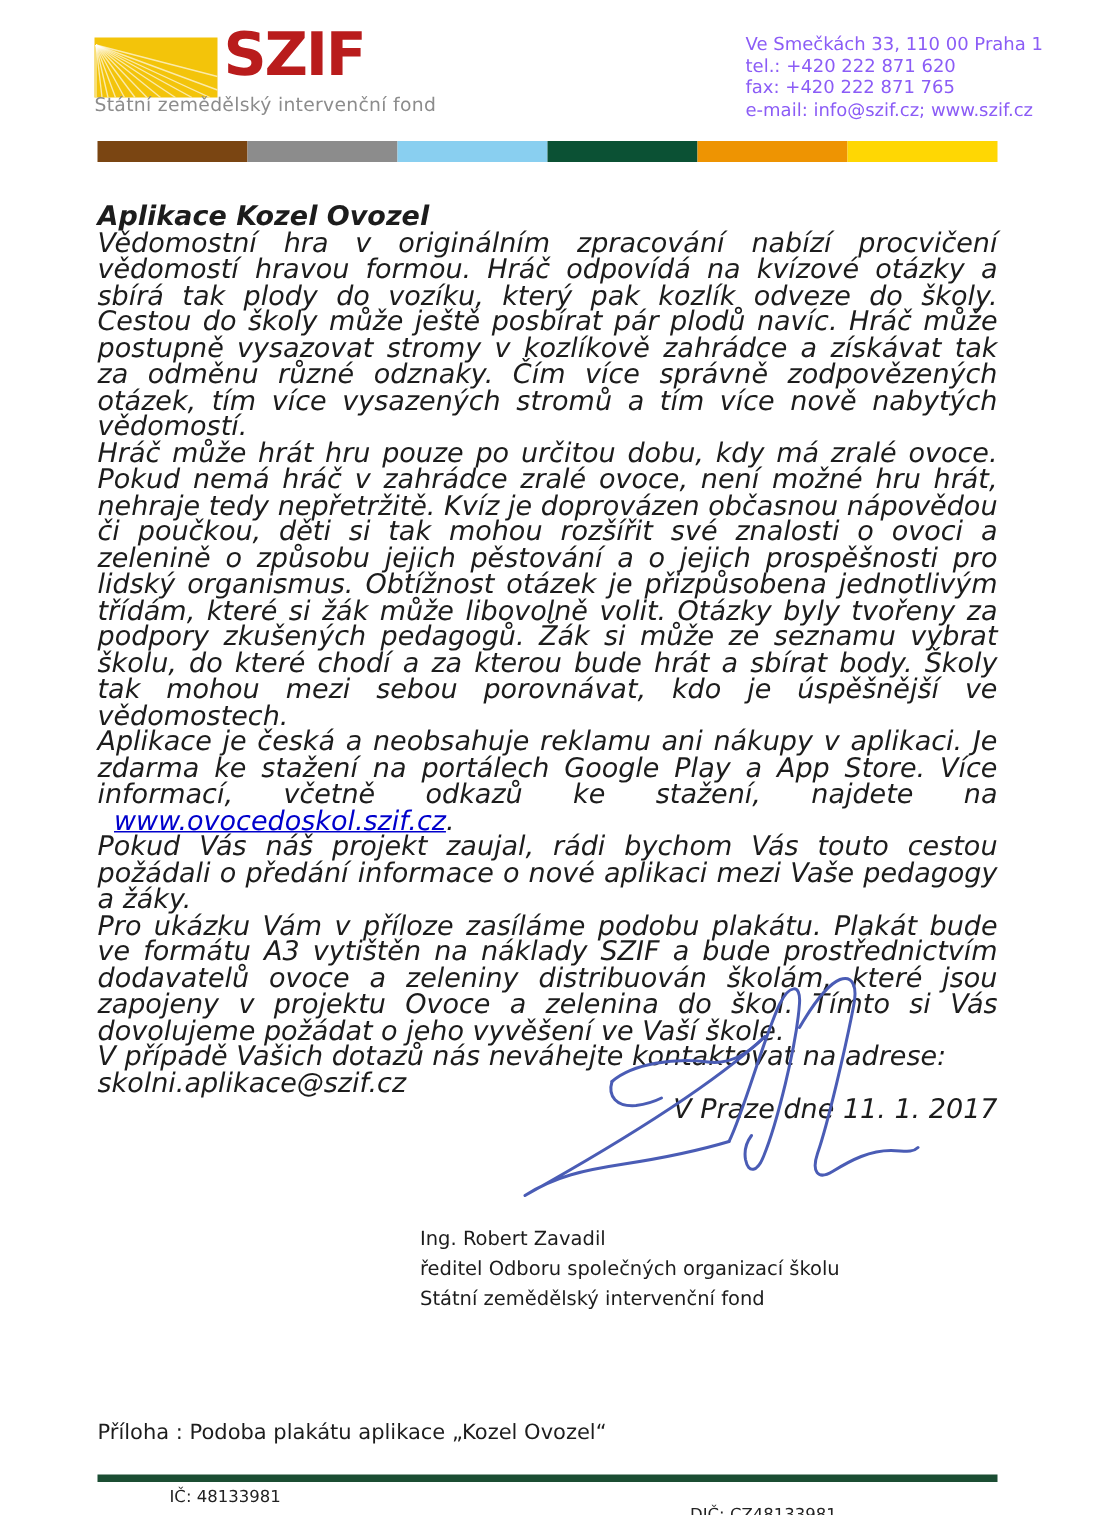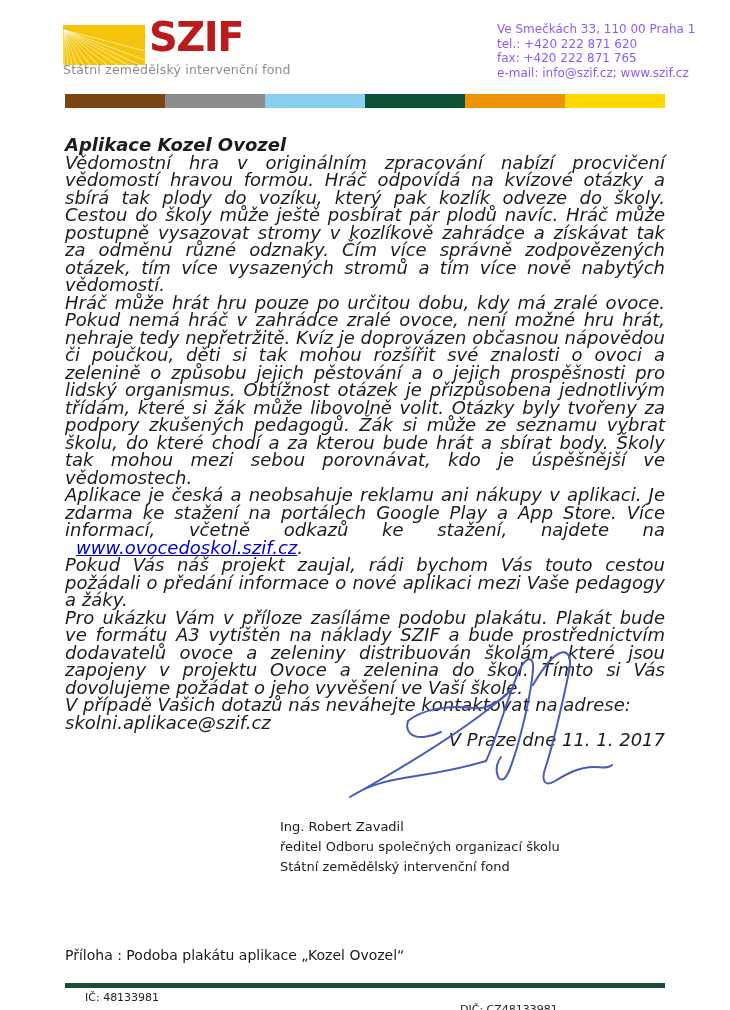--- a/index.html
+++ b/index.html
@@ -35,21 +35,21 @@
   .content a { text-decoration:underline;margin-left:11px; }
 
   
   .signature { left:338px; top:645px; }
   .signer { left:280px; top:817px; width:360px; text-align:left; font-size:13px; line-height:20px; }
 
   .attachment { left:65px; top:903px; font-size:14px;margin-top:44px; }
 
   
   .footer-bar { left:65px; top:983px; width:600px; height:5px; }
-  .footer-ic  { left:85px; top:991px; font-size:11px; color:#222; }
+  .footer-ic  { left:113px; top:991px; font-size:11px; color:#222; }
   .footer-dic { left:460px; top:991px; font-size:11px; color:#222;margin-top:12px; }
 </style>
 </head>
 <body>
 
 <div class="abs logo-box" style="background: rgb(243, 196, 10);">
   <svg width="82" height="40" viewBox="0 0 82 40">
     <g stroke="#ffffff" stroke-opacity="0.65" stroke-width="0.9" fill="none">
       <line x1="1" y1="5" x2="1" y2="40"></line>
       <line x1="1" y1="5" x2="5" y2="40"></line>

